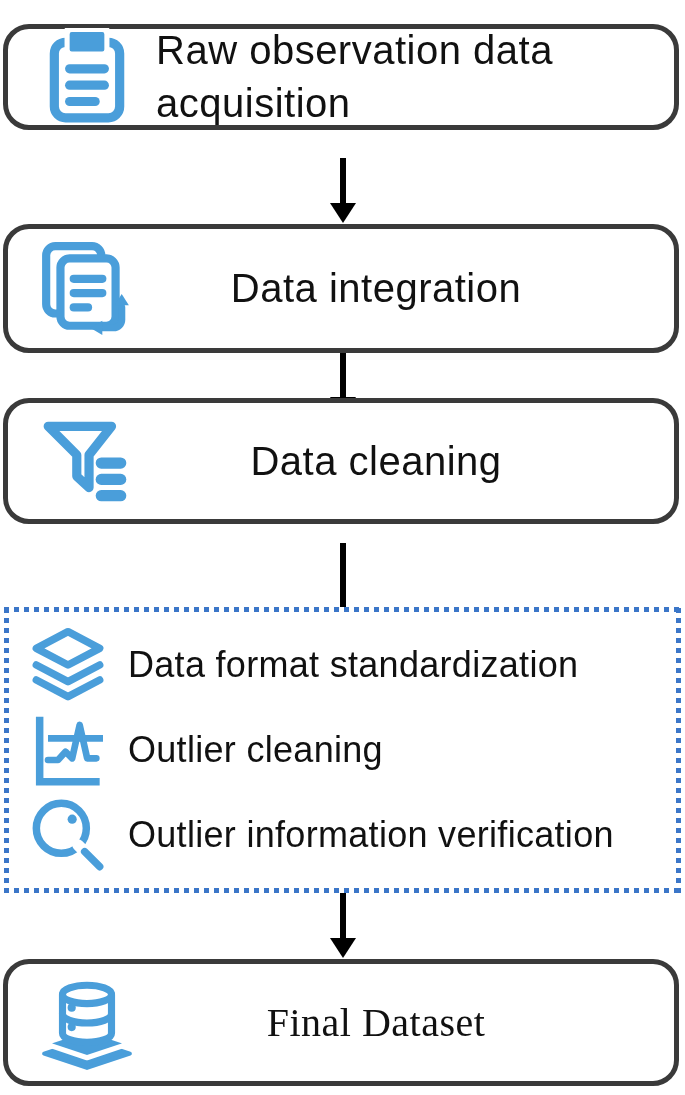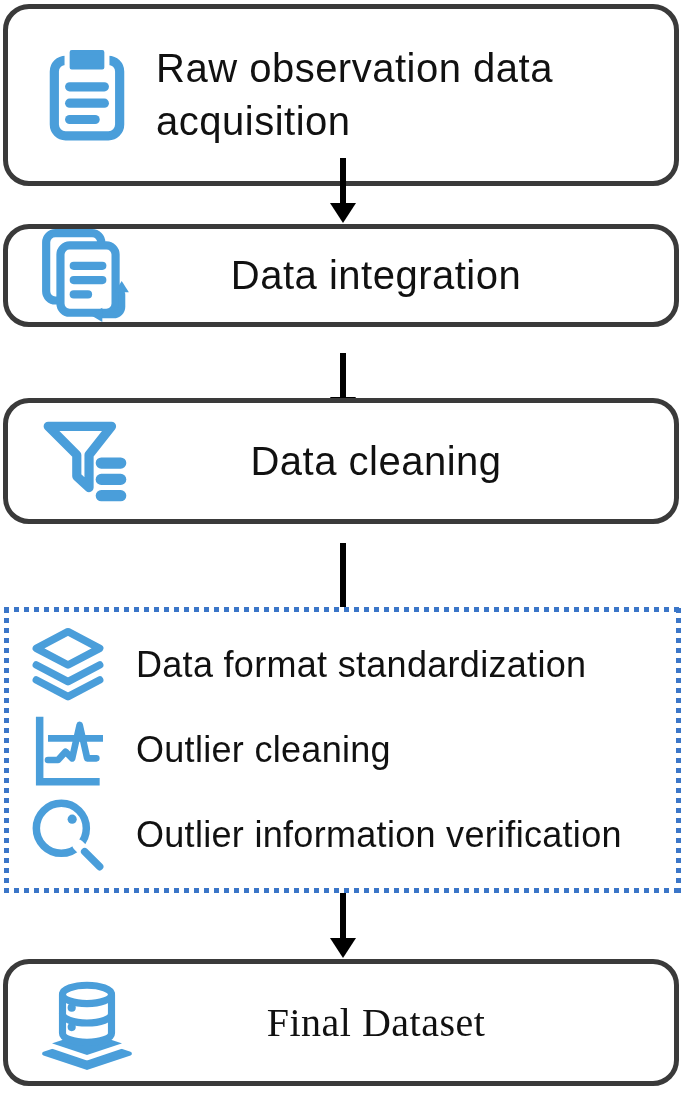--- a/index.html
+++ b/index.html
@@ -36,50 +36,50 @@
       repeating-linear-gradient(90deg,#3b76c8 0 5px,transparent 5px 10px),
       repeating-linear-gradient(90deg,#3b76c8 0 5px,transparent 5px 10px),
       repeating-linear-gradient(0deg,#3b76c8 0 5px,transparent 5px 10px),
       repeating-linear-gradient(0deg,#3b76c8 0 5px,transparent 5px 10px);
     background-size:100% 5px,100% 5px,5px 100%,5px 100%;
     background-position:0 0,0 100%,0 0,100% 0;
     background-repeat:no-repeat;
     display:flex;flex-direction:column;justify-content:space-around;
     padding:16px 24px;
   }
-  .sub-row{display:flex;align-items:center;gap:28px;}
+  .sub-row{display:flex;align-items:center;gap:20px;}
   .sub-icon{width:80px;height:80px;flex:0 0 80px;}
   .sub-icon svg{width:100%;height:100%;display:block;}
   .sub-label{font-size:36px;letter-spacing:0.3px;}
 </style>
 </head>
 <body>
 
 <div class="canvas">
 
-  <section class="step-box" style="top:4px;height:182px;">
+  <section class="step-box" style="top:24px;height:106px;">
     <span class="step-icon">
       <svg viewBox="0 0 96 96" fill="none" stroke="#4A9EDA" stroke-width="9" stroke-linecap="round" stroke-linejoin="round">
         <rect x="16" y="14" width="64" height="74" rx="11"></rect>
         <rect x="30" y="2" width="36" height="22" fill="#fff" stroke="#fff" stroke-width="8"></rect>
         <rect x="33" y="6" width="30" height="15" fill="#4A9EDA" stroke="#4A9EDA" stroke-width="4"></rect>
         <line x1="31" y1="40" x2="65" y2="40"></line>
         <line x1="31" y1="56" x2="65" y2="56"></line>
         <line x1="31" y1="72" x2="56" y2="72"></line>
       </svg>
     </span>
     <div class="step-label two-line">
       <span style="display:block;max-width:470px;">Raw observation data acquisition</span>
     </div>
   </section>
 
   <div class="connector" style="top:158px;height:46px;"></div>
   <div class="arrowhead" style="top:203px;"></div>
 
-  <section class="step-box" style="top:224px;height:103px;padding-left:46px;">
+  <section class="step-box" style="top:224px;height:129px;padding-left:46px;">
     <span class="step-icon">
       <svg viewBox="0 0 96 96" fill="none" stroke="#4A9EDA" stroke-width="8" stroke-linecap="round" stroke-linejoin="round">
         <rect x="8" y="6" width="54" height="66" rx="9"></rect>
         <rect x="22" y="18" width="54" height="66" rx="9" fill="#fff"></rect>
         <line x1="35" y1="38" x2="63" y2="38"></line>
         <line x1="35" y1="52" x2="63" y2="52"></line>
         <line x1="35" y1="66" x2="49" y2="66"></line>
         <path d="M60,86 h14 a8,8 0 0 0 8,-8 v-14" stroke-width="7" fill="none" stroke="#fff" opacity="0"></path>
         <path d="M60,86 h14 a8,8 0 0 0 8,-8 v-12" stroke-width="7"></path>
         <path d="M75,64 h14 l-7,-11 z" fill="#4A9EDA" stroke="none"></path>

